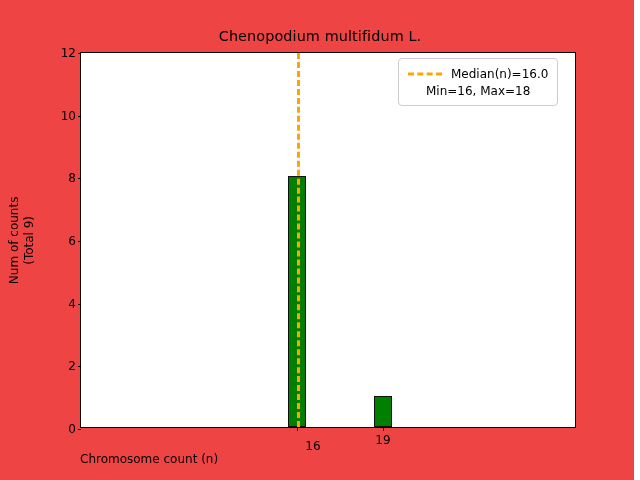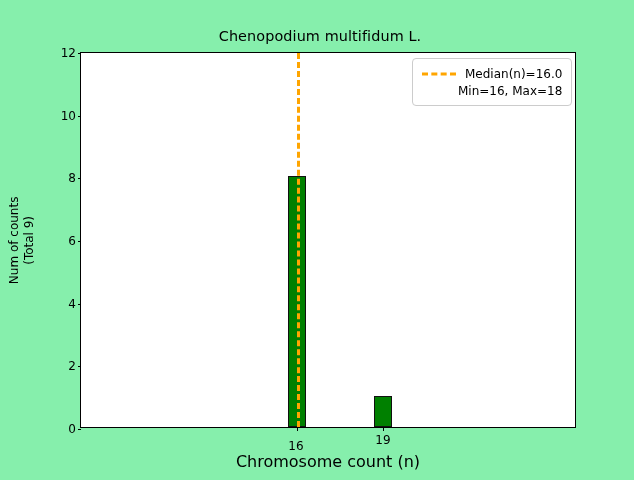--- a/index.html
+++ b/index.html
@@ -4,21 +4,21 @@
 <style>
   html, body {
     margin: 0;
     padding: 0;
     background: #ffffff;
   }
   #figure {
     position: relative;
     width: 634px;
     height: 480px;
-    background: #86efac;
+    background: #ef4444;
     font-family: "DejaVu Sans", sans-serif;
     overflow: hidden;
   }
   
   #chart-title {
     position: absolute;
     left: 0;
     top: 28px;
     width: 640px;
     text-align: center;
@@ -94,22 +94,22 @@
     font-size: 12px;
     color: #000000;
     white-space: nowrap;
   }
   
   #xlabel {
     position: absolute;
     left: 80px;
     width: 496px;
     top: 452px;
-    text-align: center;
-    font-size: 16px;
+    text-align: left;
+    font-size: 12px;
     color: #000000;
   }
   #ylabel {
     position: absolute;
     left: 0px;
     top: 52px;
     height: 376px;
     width: 46px;
     display: flex;
     align-items: center;
@@ -120,21 +120,21 @@
     white-space: nowrap;
     font-size: 12px;
     color: #000000;
     text-align: center;
     line-height: 1.28;
   }
   #ylabel .rot span { display: block; }
   
   #legend {
     position: absolute;
-    left: 412px;
+    left: 398px;
     top: 58px;
     box-sizing: border-box;
     border: 1px solid #cccccc;
     border-radius: 4px;
     background: #ffffff;
     padding: 6px 9px 6px 9px;
     font-size: 12px;
     color: #000000;
   }
   .legend-row {
@@ -152,21 +152,21 @@
   .legend-swatch .dashline {
     position: absolute;
     left: 0;
     right: 0;
     top: 50%;
     transform: translateY(-50%);
     height: 0;
     border-top: 3.2px dashed #ffa500;
   }
   .legend-text { white-space: nowrap; }
-  .legend-row.second { justify-content: flex-end; }
+  .legend-row.second { justify-content: center; }
 </style>
 </head>
 <body>
 
 <div id="figure">
 
   <div id="chart-title">Chenopodium multifidum L.</div>
 
   <div id="ylabel">
     <div class="rot">
@@ -192,21 +192,21 @@
         <div class="ytick-label" style="top: 188px;">6</div>
         <div class="ytick-mark" style="top: 125.333px;"></div>
         <div class="ytick-label" style="top: 125.333px;">8</div>
         <div class="ytick-mark" style="top: 62.6667px;"></div>
         <div class="ytick-label" style="top: 62.6667px;">10</div>
         <div class="ytick-mark" style="top: 0px;"></div>
         <div class="ytick-label" style="top: 0px;">12</div>
       </div>
     <div id="xtick-container">
         <div class="xtick-mark" style="left: 215.652px;"></div>
-        <div class="xtick-label" style="left: 215px; margin-top: 12px;">16</div>
+        <div class="xtick-label" style="left: 232px; margin-top: 12px;">16</div>
         <div class="xtick-mark" style="left: 301.913px;"></div>
         <div class="xtick-label" style="left: 301.913px;">19</div>
       </div>
   </div>
 
   <div id="xlabel">Chromosome count (n)</div>
 
   <div id="legend">
     <div class="legend-row">
       <span class="legend-swatch">

